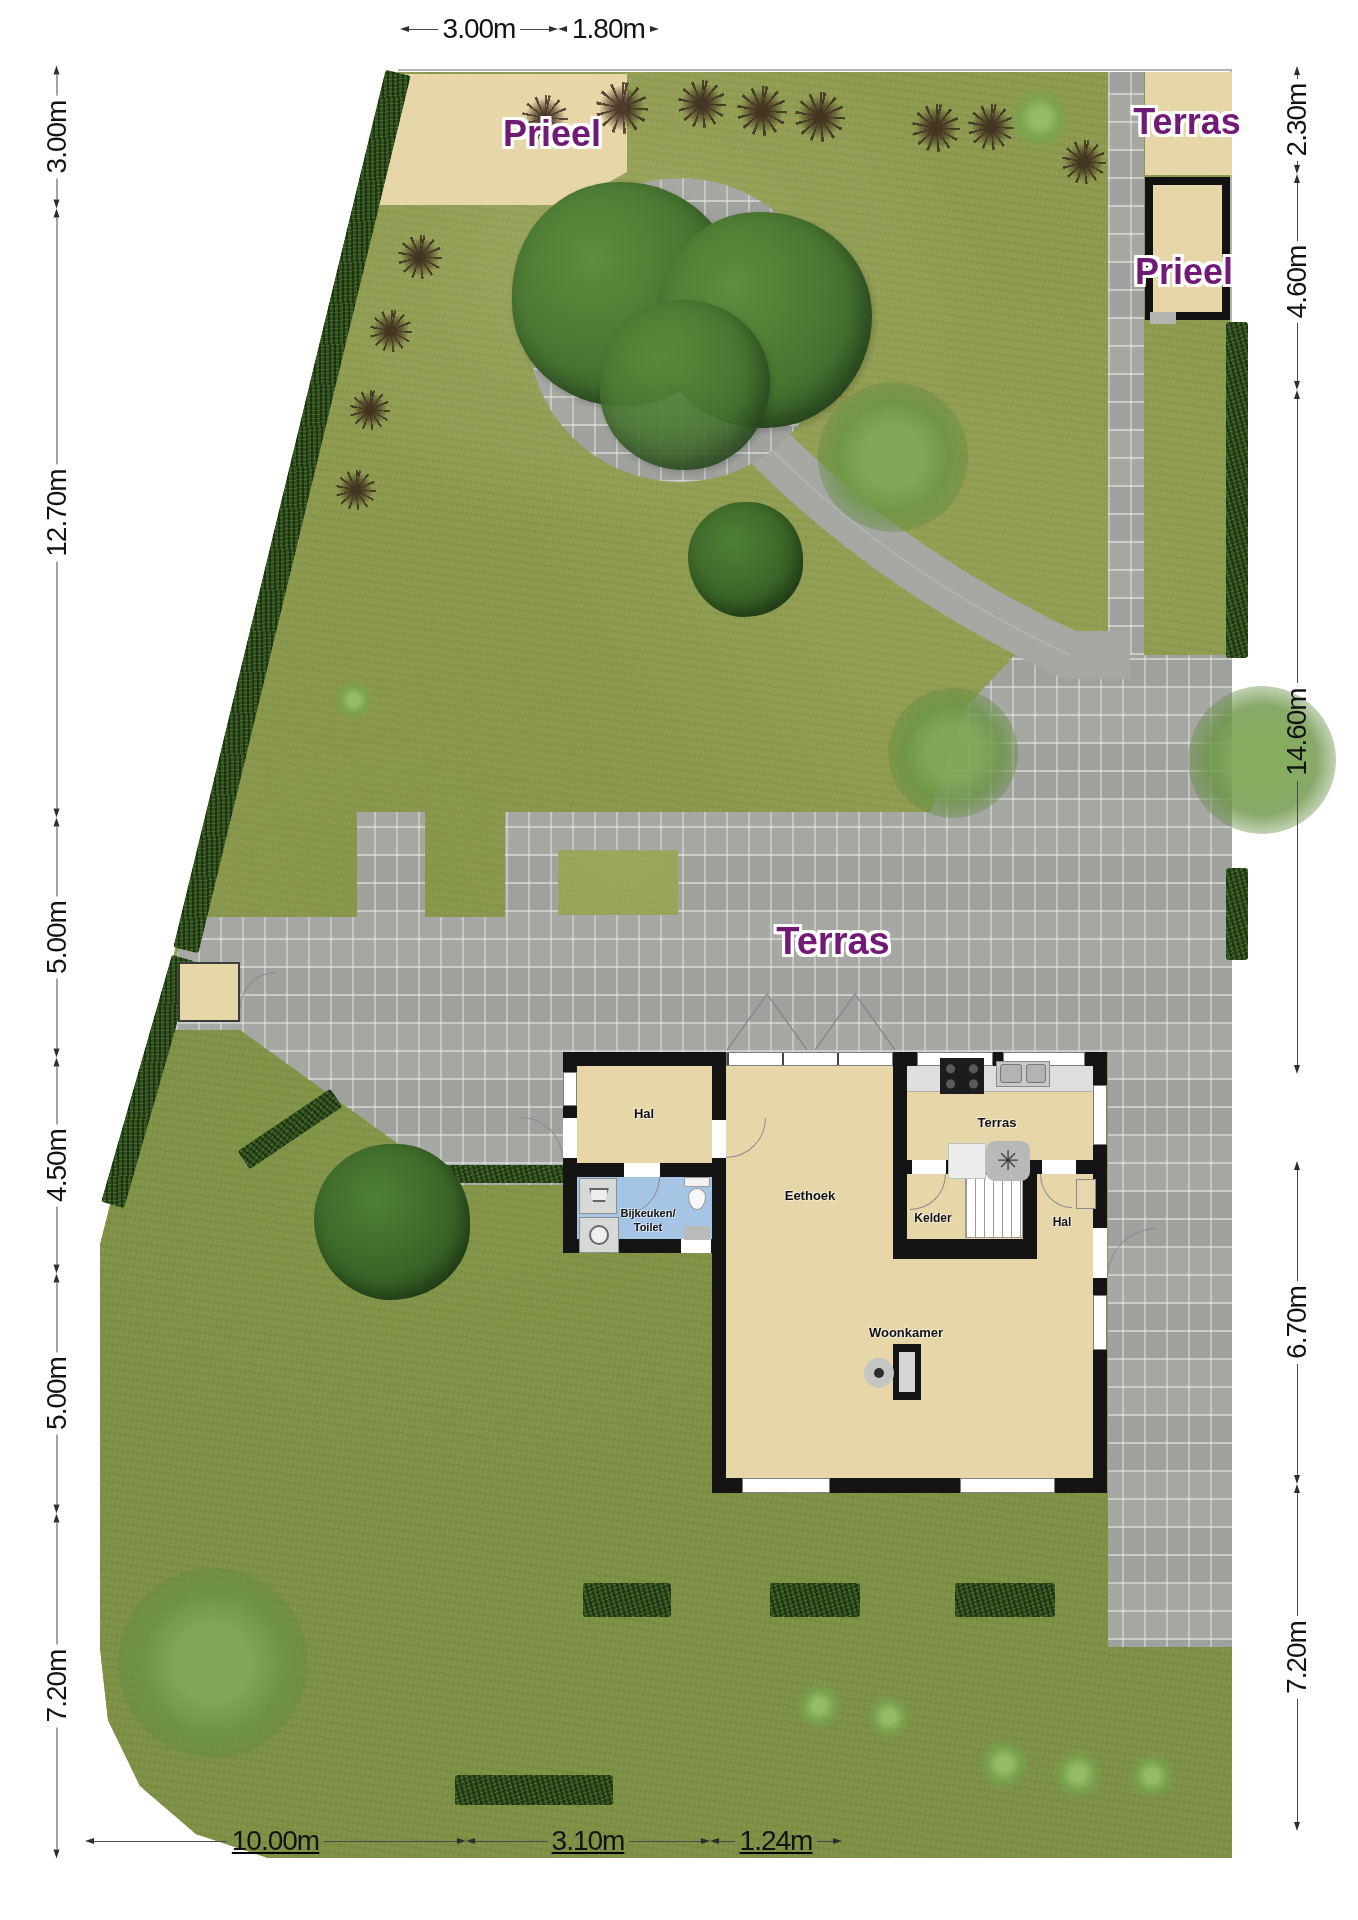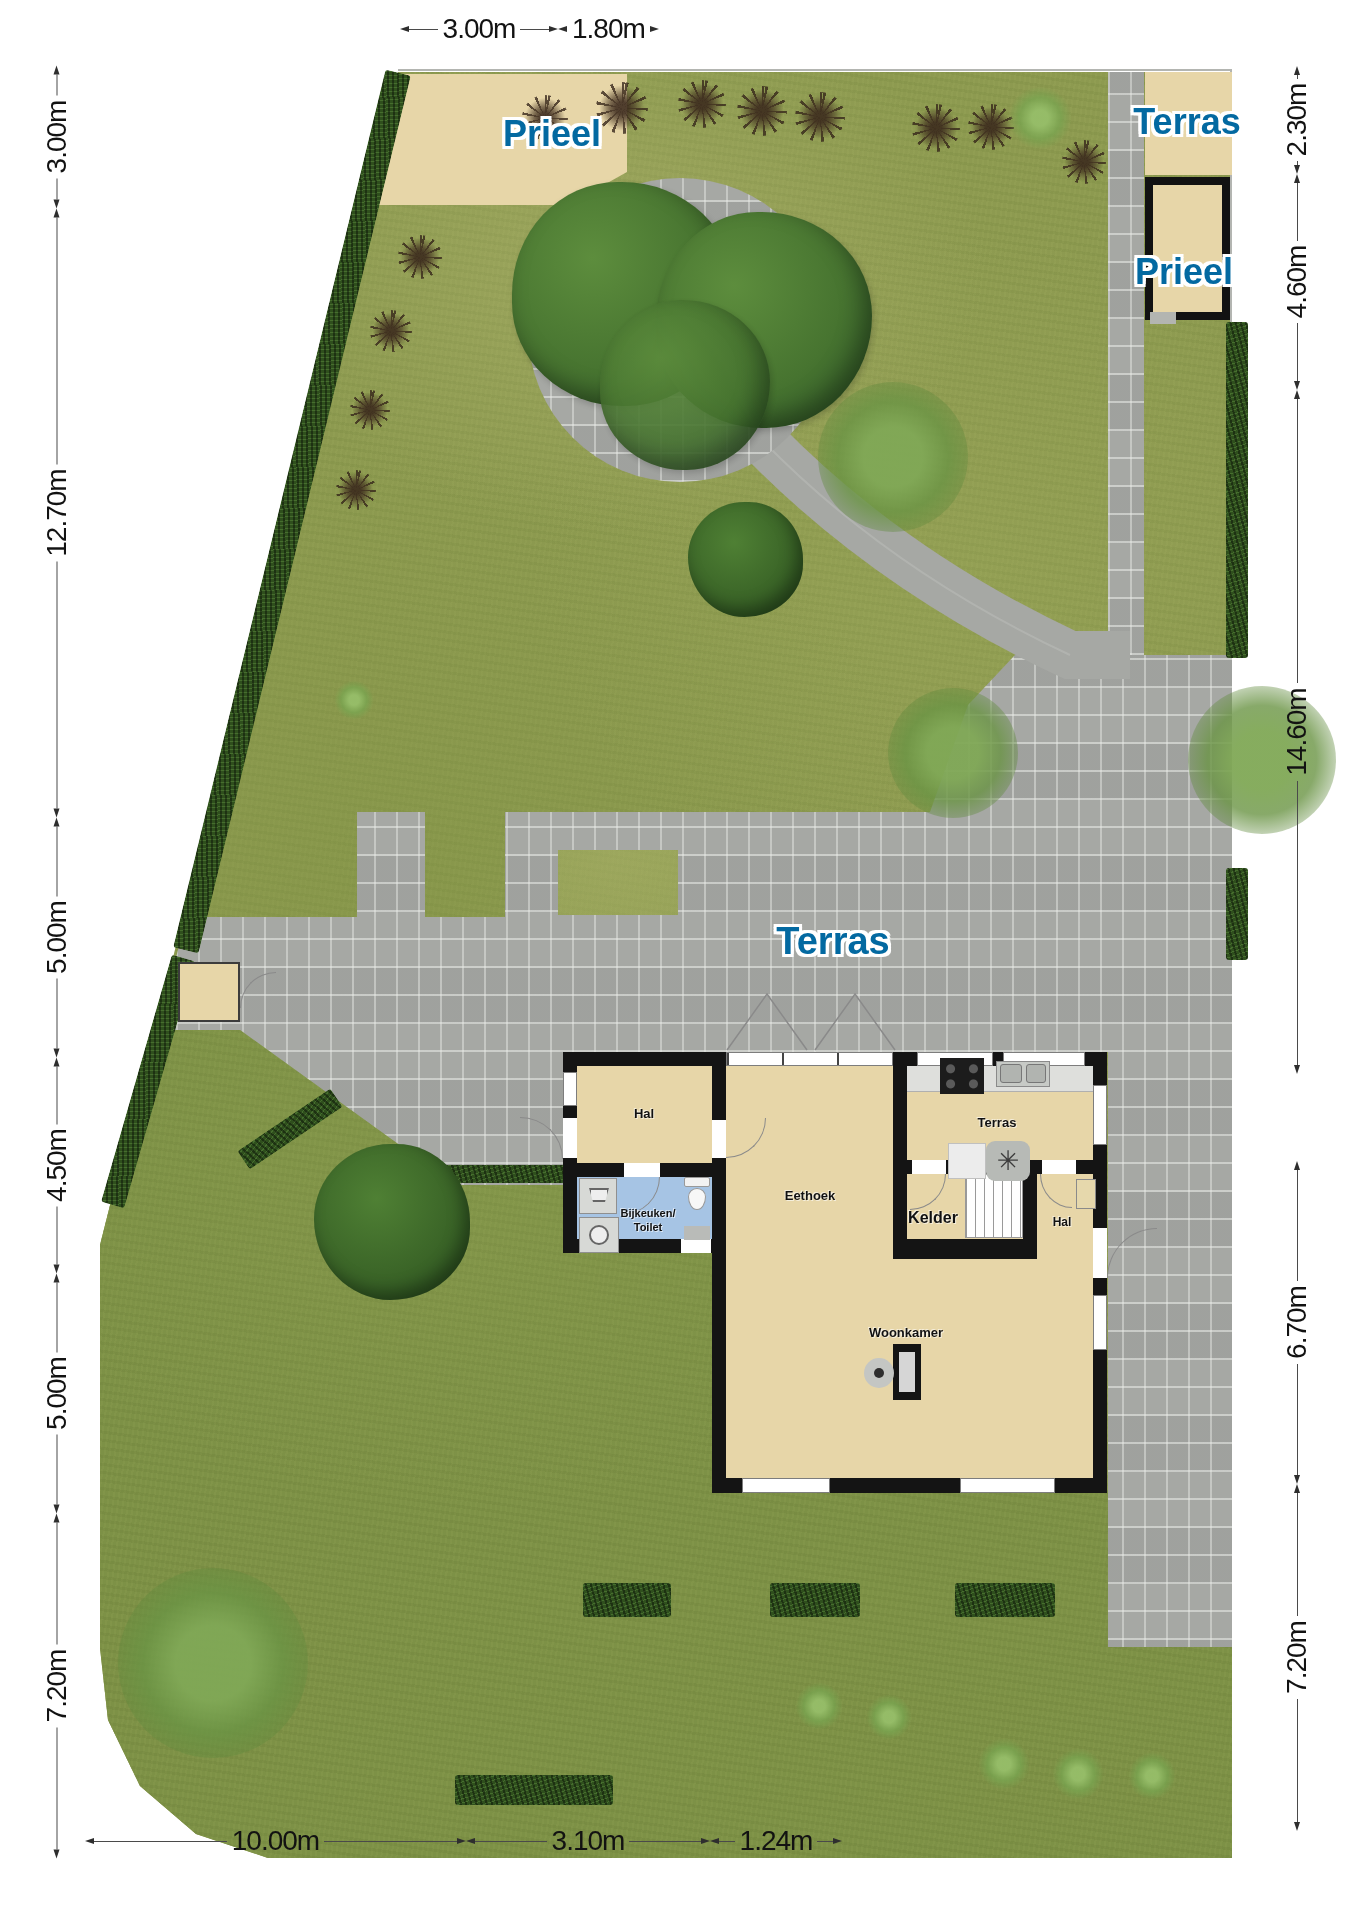--- a/index.html
+++ b/index.html
@@ -54,21 +54,21 @@
       radial-gradient(circle, rgba(58,40,28,.95) 0 16%, rgba(66,48,32,.7) 34%, rgba(66,48,32,0) 62%),
       repeating-conic-gradient(from 8deg, rgba(52,36,25,.85) 0 7deg, rgba(0,0,0,0) 7deg 27deg);}
   .tuft{position:absolute;border-radius:50%;
     background:radial-gradient(circle, rgba(150,190,105,.95) 0 18%, rgba(120,165,80,.75) 45%,
                rgba(120,165,80,0) 70%);}
   .room{position:absolute;background:var(--beige);}
   .win{position:absolute;background:#fff;border:1px solid #7d7d7d;box-sizing:border-box;}
   .opening{position:absolute;background:#fff;}
   .arc{position:absolute;border:1px solid #8a8a8a;background:transparent;box-sizing:border-box;}
   .biglabel{position:absolute;transform:translate(-50%,-50%);font-weight:bold;font-size:36px;
-    color:#0369a1;white-space:nowrap;letter-spacing:0;
+    color:#701a75;white-space:nowrap;letter-spacing:0;
     text-shadow:-3px -3px 0 #fff,3px -3px 0 #fff,-3px 3px 0 #fff,3px 3px 0 #fff,
                 0 -3px 0 #fff,0 3px 0 #fff,-3px 0 0 #fff,3px 0 0 #fff;}
   .roomlabel{position:absolute;transform:translate(-50%,-50%);font-weight:bold;font-size:13px;
     color:#111;text-align:center;white-space:pre-line;line-height:1.25;
     text-shadow:-1px -1px 0 rgba(255,255,255,.6),1px 1px 0 rgba(255,255,255,.6);}
   .dimrow{position:absolute;display:flex;align-items:center;height:30px;}
   .dimrow.vert{transform:rotate(-90deg);}
   .dimseg{display:flex;align-items:center;height:30px;flex:0 0 auto;}
   .ln{flex:1;height:0;border-top:1px solid #4a4a4a;}
   .ar{width:0;height:0;border-top:3px solid transparent;border-bottom:3px solid transparent;flex:0 0 auto;}
@@ -236,42 +236,42 @@
   <div class="biglabel" style="left:552px;top:134px;">Prieel</div>
   <div class="biglabel" style="left:1187px;top:122px;">Terras</div>
   <div class="biglabel" style="left:1184px;top:272px;">Prieel</div>
   <div class="biglabel" style="left:833px;top:941px;font-size:38px;">Terras</div>
 
   <div class="roomlabel" style="left:644px;top:1114px;">Hal</div>
   <div class="roomlabel" style="left:648px;top:1221px;font-size:11px;">Bijkeuken/
 Toilet</div>
   <div class="roomlabel" style="left:810px;top:1196px;">Eethoek</div>
   <div class="roomlabel" style="left:997px;top:1123px;">Terras</div>
-  <div class="roomlabel" style="left:933px;top:1218px;font-size:16px;">Kelder</div>
+  <div class="roomlabel" style="left:933px;top:1218px;font-size:12px;">Kelder</div>
   <div class="roomlabel" style="left:1062px;top:1222px;font-size:12px;">Hal</div>
   <div class="roomlabel" style="left:906px;top:1333px;">Woonkamer</div>
 
   <div class="dimrow" style="left:400px;top:14px;width:840px;">
     <div class="dimseg" style="width:158px">
       <span class="ar l"></span>
         <span class="ln"></span>
       <span class="dimlabel">3.00m</span>
       <span class="ln"></span>
         <span class="ar r"></span>
       </div>
     <div class="dimseg" style="width:100px">
       <span class="ar l"></span>
         <span class="ln"></span>
       <span class="dimlabel">1.80m</span>
       <span class="ln"></span>
         <span class="ar r"></span>
       </div>
   </div>
 
-  <div class="dimrow" style="left:85px;top:1826px;width:1155px;">
+  <div class="dimrow" style="left:85px;top:1826px;width:1155px;text-decoration:underline;">
     <div class="dimseg" style="width:381px">
       <span class="ar l"></span>
         <span class="ln"></span>
       <span class="dimlabel">10.00m</span>
       <span class="ln"></span>
         <span class="ar r"></span>
       </div>
     <div class="dimseg" style="width:244px">
       <span class="ar l"></span>
         <span class="ln"></span>

